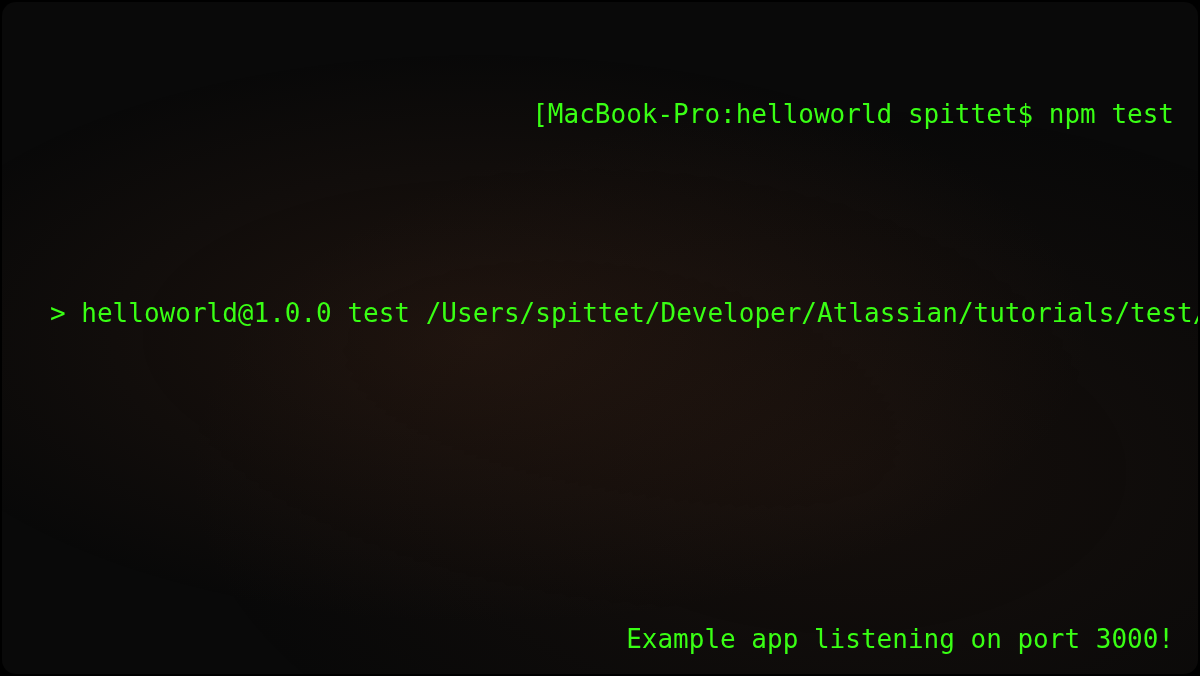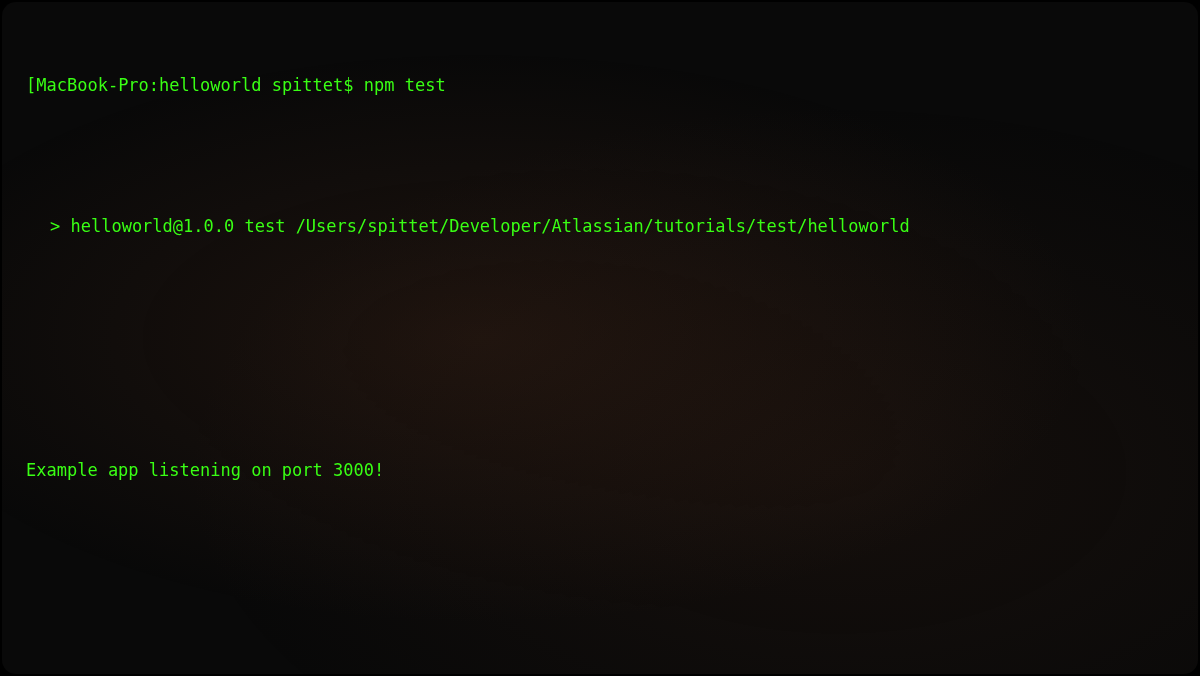--- a/index.html
+++ b/index.html
@@ -15,24 +15,25 @@
       align-items: center;
       justify-content: center;
     }
     .terminal-window {
       width: 1196px;
       height: 672px;
       background: rgba(10, 10, 10, 0.92);
       border-radius: 14px;
       padding: 28px 24px;
       font-family: "Andale Mono", "Menlo", "Consolas", monospace;
-      font-size: 17px;
+      font-size: 26px;
       line-height: 1.3;
       overflow: hidden;
       position: relative;
+      text-align: right;
     }
     .terminal-window::before {
       content: "";
       position: absolute;
       inset: 0;
       background: radial-gradient(ellipse at 40% 50%, rgba(90, 50, 30, 0.25), transparent 60%),
                   radial-gradient(ellipse at 70% 70%, rgba(70, 40, 25, 0.2), transparent 55%);
       z-index: 0;
       border-radius: 14px;
     }

